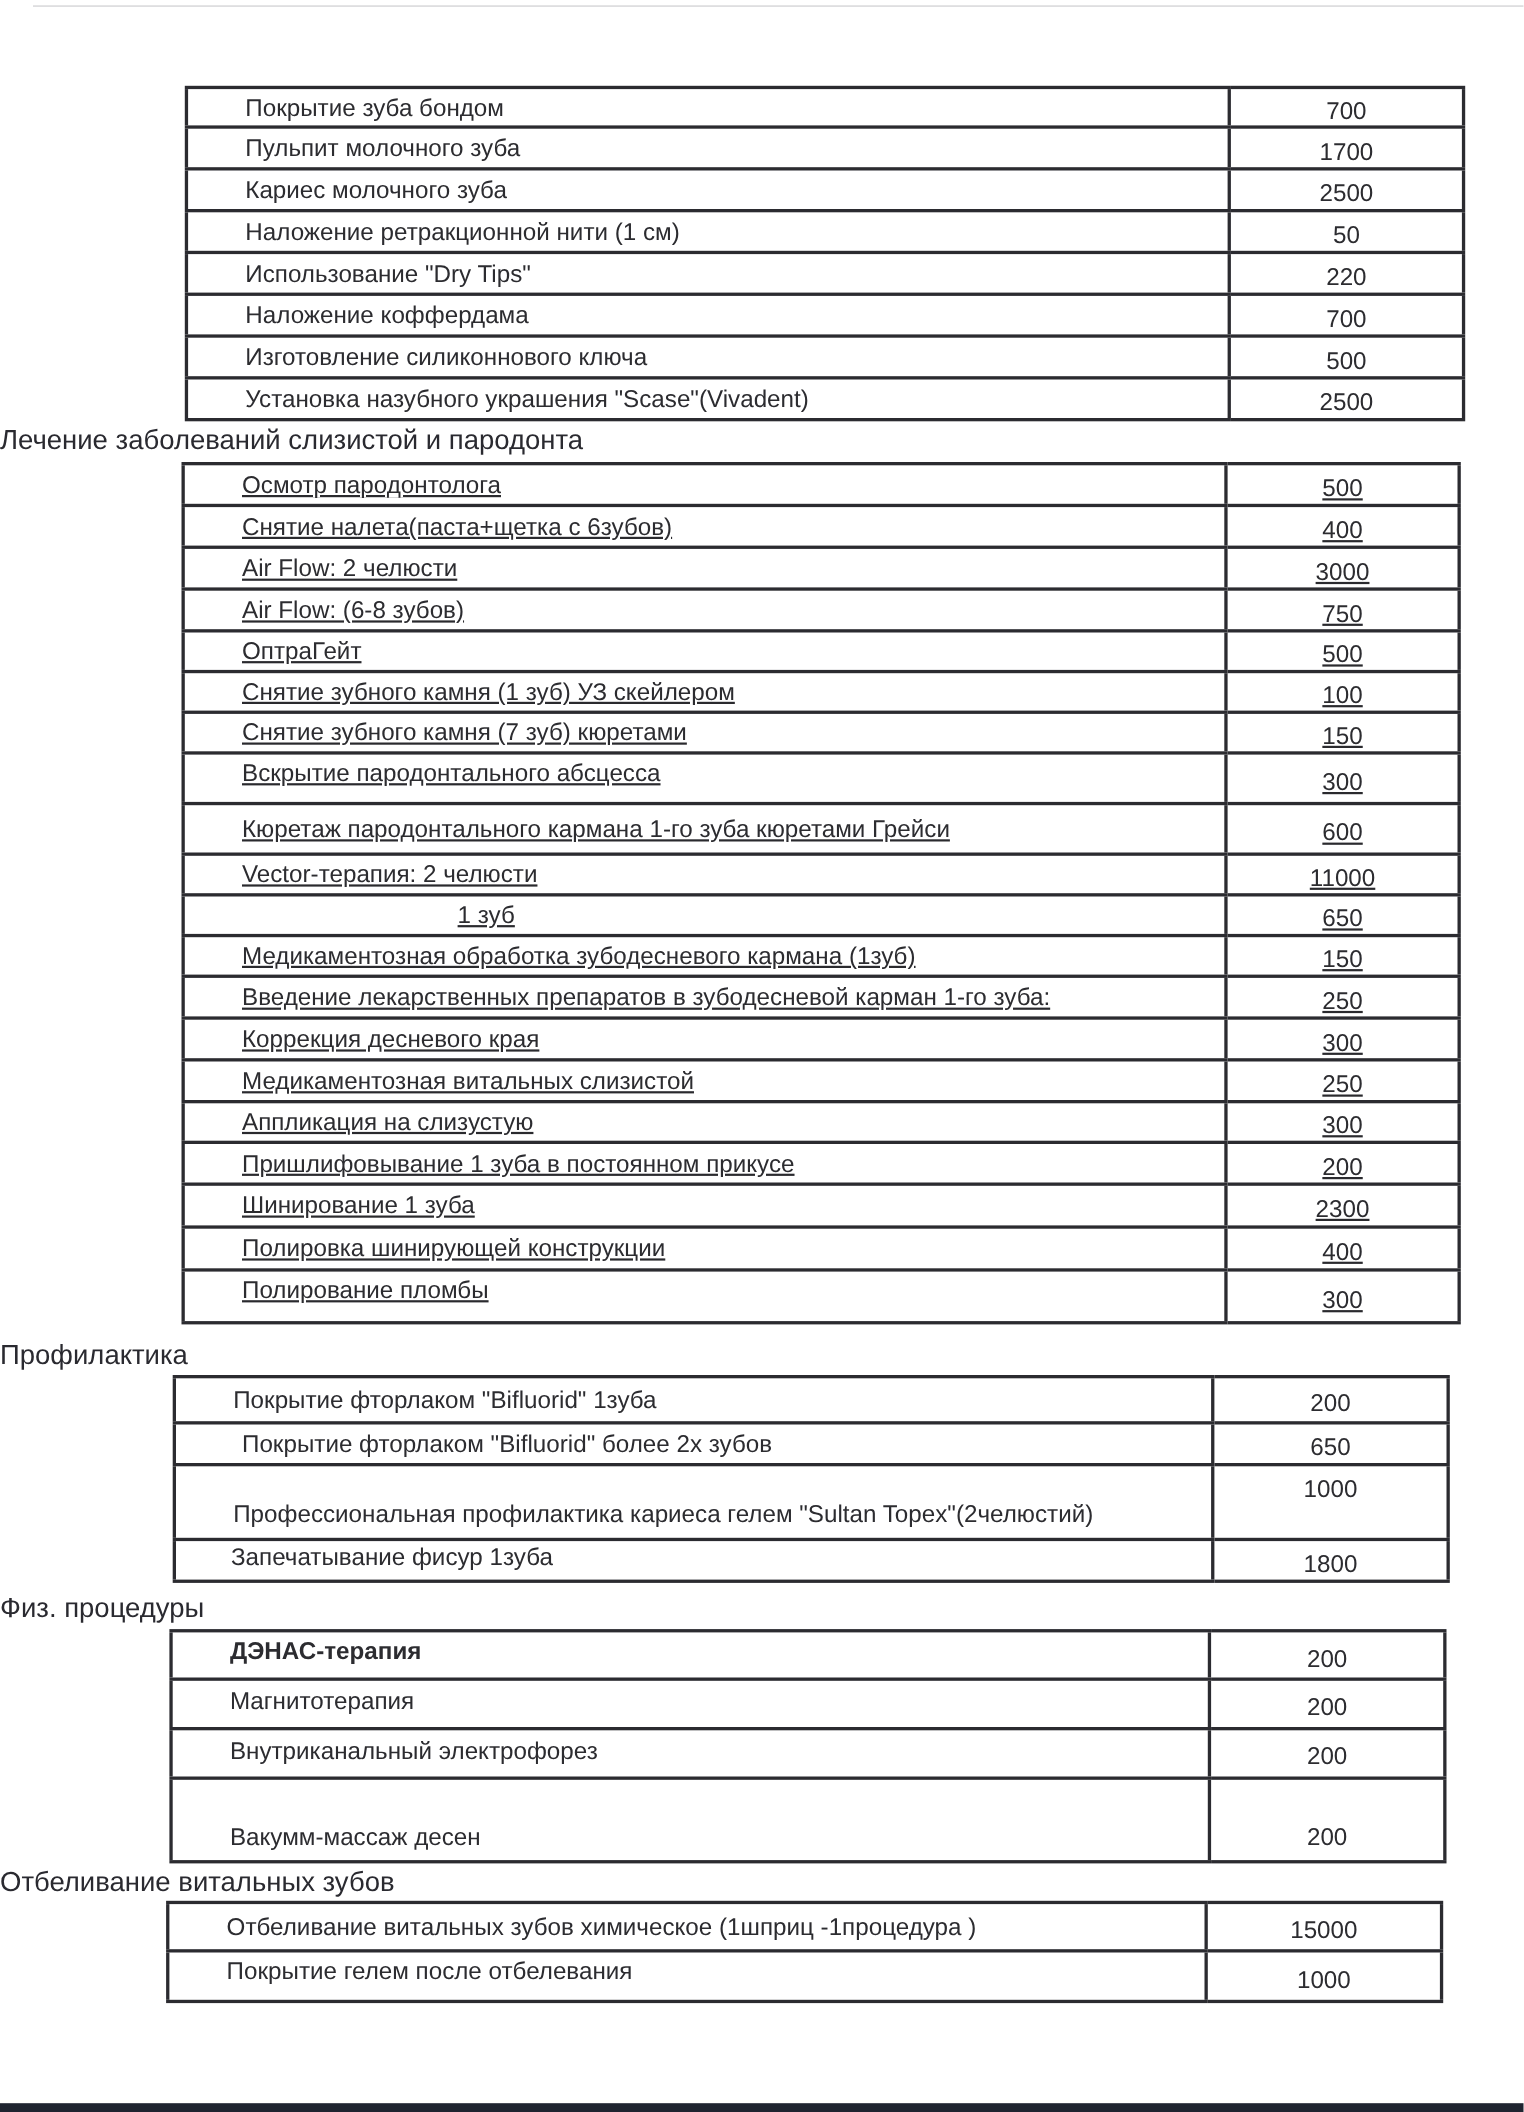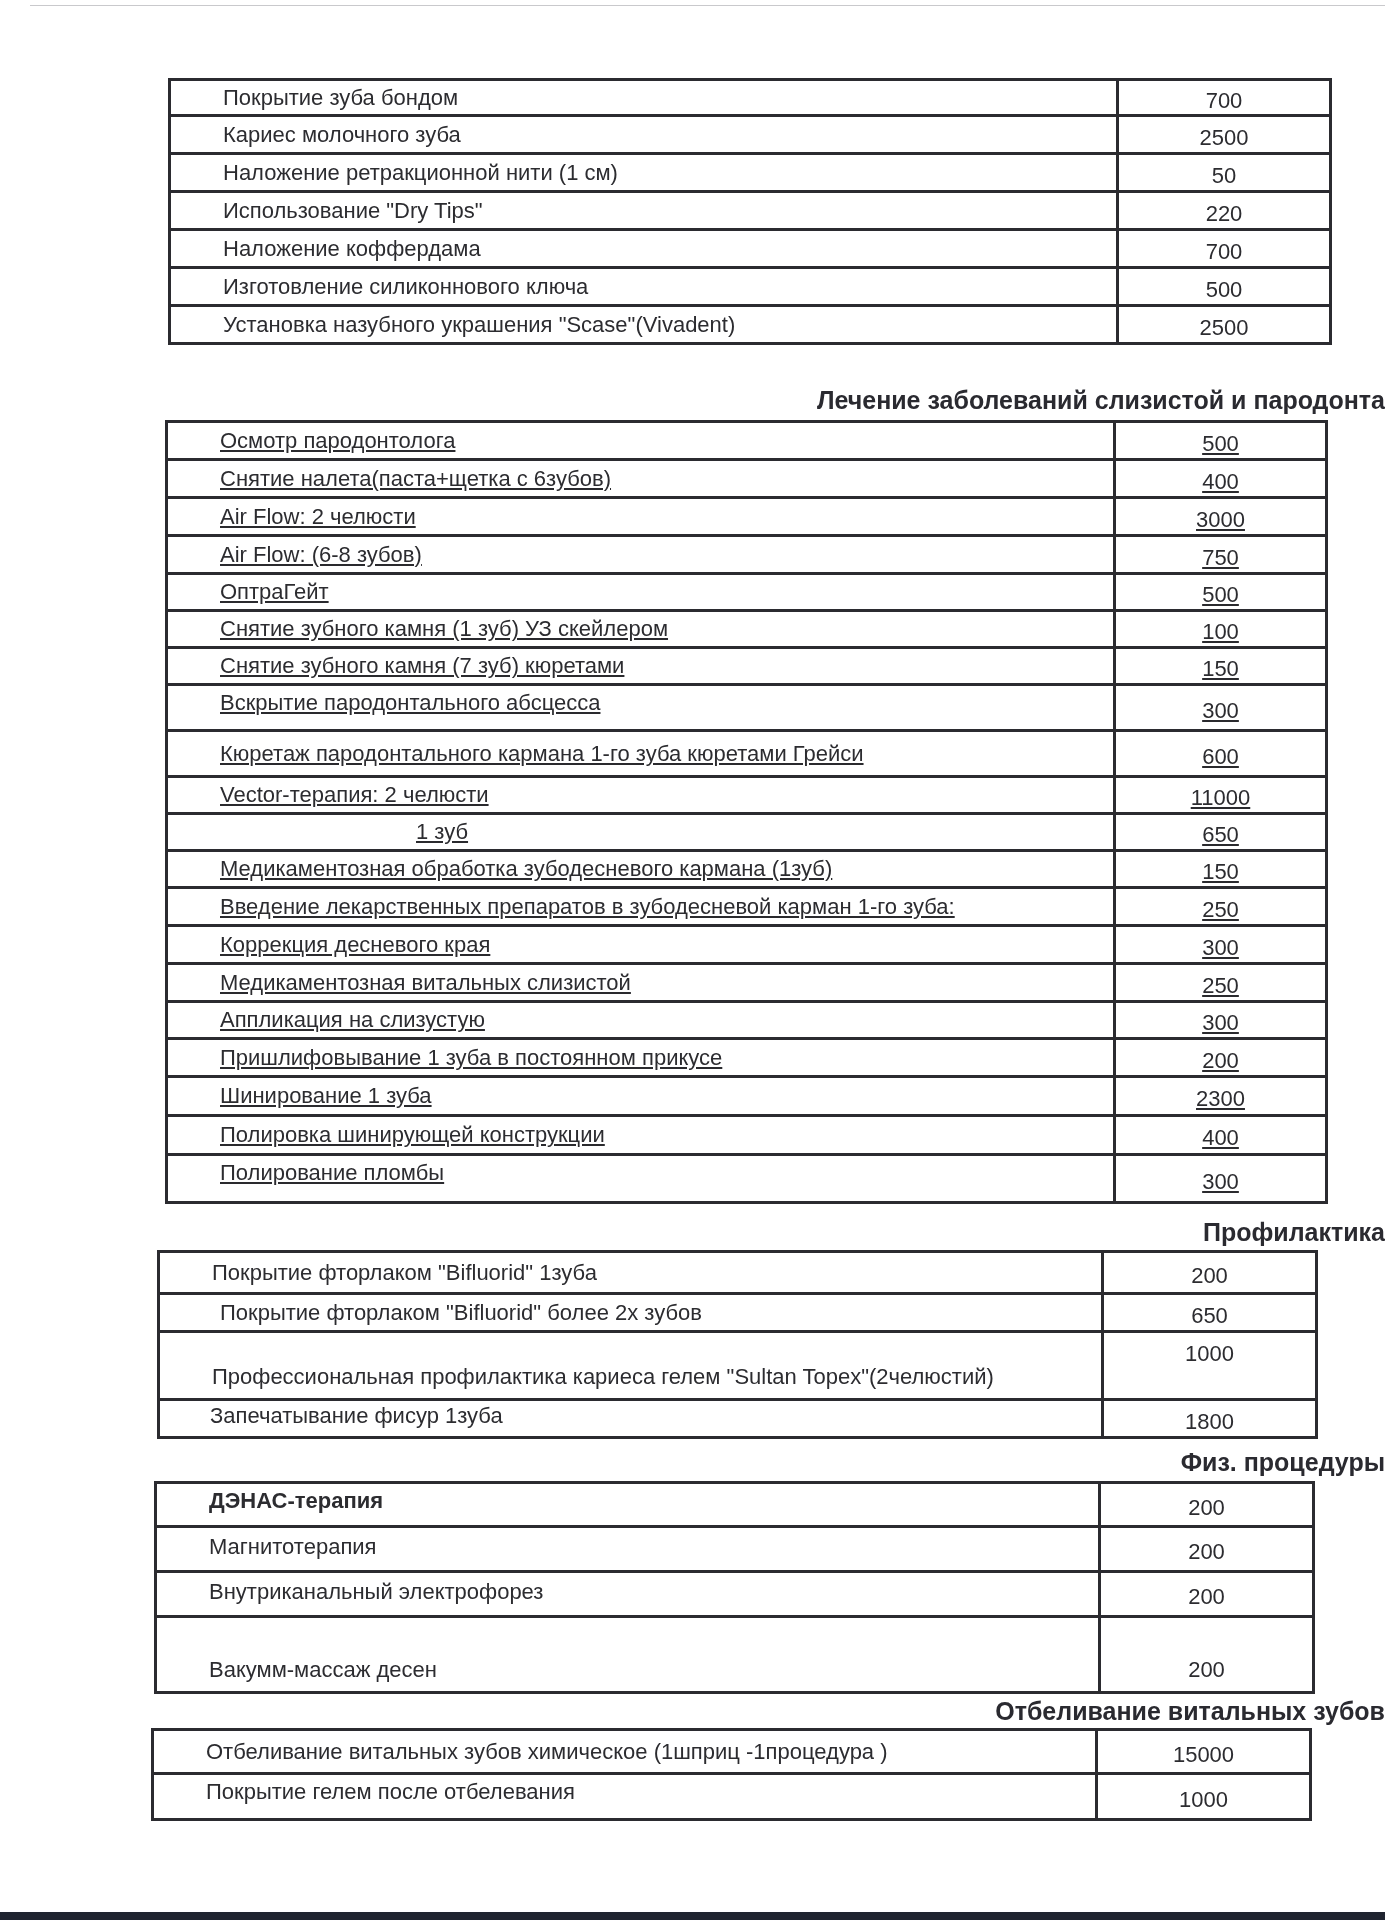--- a/index.html
+++ b/index.html
@@ -3,22 +3,22 @@
 <meta charset="utf-8">
 <style>
   html, body { margin: 0; padding: 0; }
   body {
     width: 1385px; height: 1920px; background: #ffffff; position: relative; overflow: hidden;
     font-family: "Liberation Sans", "DejaVu Sans", sans-serif; color: #2a2a2e;
   }
   .topline { position: absolute; left: 30px; top: 5px; width: 1355px; height: 1px; background: #c9c9cc; }
   .bottomband { position: absolute; left: 0; top: 1912px; width: 1385px; height: 8px; background: #1f2430; }
   .section-title {
-    position: absolute; left: 0; width: 1385px; text-align: right;
-    font-weight: bold; font-size: 25px; color: #2a2a30; line-height: 28px;
+    position: absolute; left: 0; width: 1385px; text-align: left;
+    font-weight: normal; font-size: 25px; color: #2a2a30; line-height: 28px;
   }
   table.price {
     position: absolute; border-collapse: collapse; table-layout: fixed;
     border: 3px solid #2b2b30;
   }
   table.price td {
     border-top: 3px solid #2b2b30; border-bottom: 3px solid #2b2b30;
     padding: 0; font-size: 22px; color: #2c2c30; vertical-align: middle; overflow: hidden; white-space: nowrap;
   }
   table.price td.name { padding-left: 52px; text-align: left; }
@@ -37,20 +37,24 @@
   <colgroup>
       <col style="width:948px">
       <col style="width:213px">
     </colgroup>
   <tbody>
       <tr style="height:36px">
         <td class="name">Покрытие зуба бондом</td>
         <td class="val">700</td>
       </tr>
   <tr style="height:38px">
+        <td class="name">Пульпит молочного зуба</td>
+        <td class="val">1700</td>
+      </tr>
+  <tr style="height:38px">
         <td class="name">Кариес молочного зуба</td>
         <td class="val">2500</td>
       </tr>
   <tr style="height:38px">
         <td class="name">Наложение ретракционной нити (1 см)</td>
         <td class="val">50</td>
       </tr>
   <tr style="height:38px">
         <td class="name">Использование "Dry Tips"</td>
         <td class="val">220</td>

